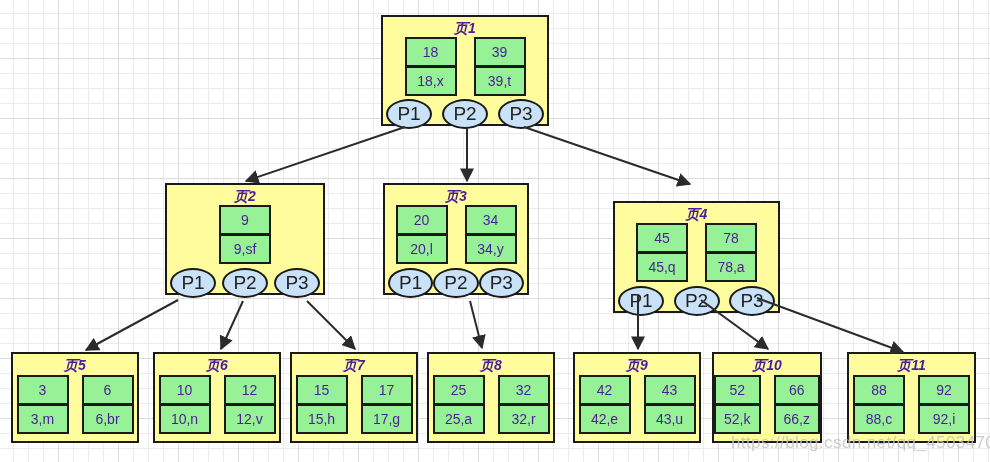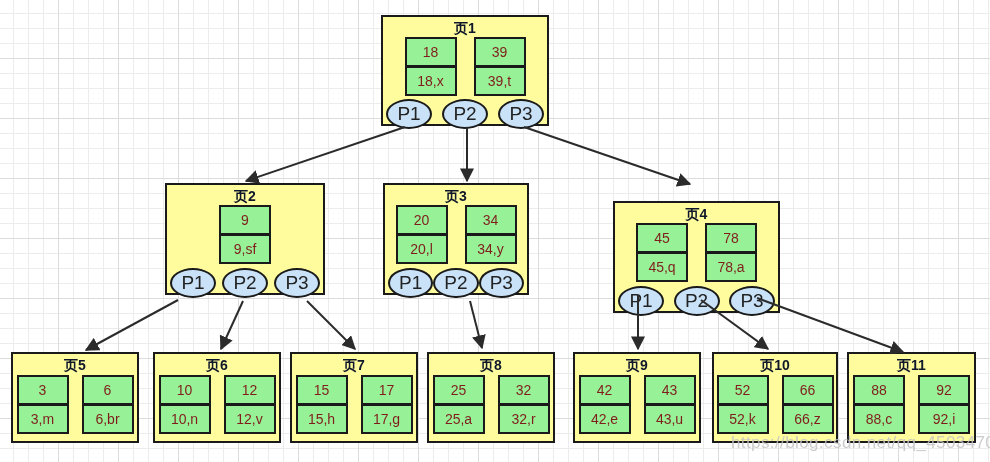--- a/index.html
+++ b/index.html
@@ -14,27 +14,27 @@
       linear-gradient(to bottom,#ececec 1px,transparent 1px);
     background-size:60px 60px,60px 60px,15px 15px,15px 15px;
     background-position:-2px -2px,-2px -2px,-2px -2px,-2px -2px;
   }
   .node{
     position:absolute;box-sizing:border-box;z-index:1;
     background:#FFFC9E;border:2px solid #1a1a1a;
   }
   .node-title{
     text-align:center;font-weight:700;font-size:14px;line-height:16px;
-    margin-top:3px;color:#0f172a;
+    margin-top:3px;color:#4c1d95;font-style:italic;
   }
   .keys{display:flex;justify-content:center;gap:17px;margin-top:1px;}
   .leaf .keys{gap:13px;margin-top:2px;}
   .key{
     width:48px;box-sizing:content-box;border:2px solid #1a1a1a;
-    background:#97F297;text-align:center;color:#7f1d1d;font-size:14px;
+    background:#97F297;text-align:center;color:#4c1d95;font-size:14px;
   }
   .kt{height:26px;line-height:26px;}
   .kb{height:26px;line-height:26px;border-top:3px solid #1a1a1a;}
   .ptrs{
     position:absolute;left:0;right:0;bottom:-5px;
     display:flex;justify-content:space-between;padding:0 3px;
   }
   .ptr{
     width:46px;height:30px;box-sizing:border-box;border:2px solid #1a1a1a;
     border-radius:50%;background:#C9E2F8;color:#222;font-size:19px;
@@ -206,21 +206,21 @@
         <div class="kt">42</div>
         <div class="kb">42,e</div>
       </div>
       <div class="key">
         <div class="kt">43</div>
         <div class="kb">43,u</div>
       </div>
     </div>
   </div>
 
-  <div class="node leaf" style="left:712px;top:352px;width:126px;height:91px">
+  <div class="node leaf" style="left:712px;top:352px;width:110px;height:91px">
     <div class="node-title">页10</div>
     <div class="keys">
       <div class="key">
         <div class="kt">52</div>
         <div class="kb">52,k</div>
       </div>
       <div class="key">
         <div class="kt">66</div>
         <div class="kb">66,z</div>
       </div>

